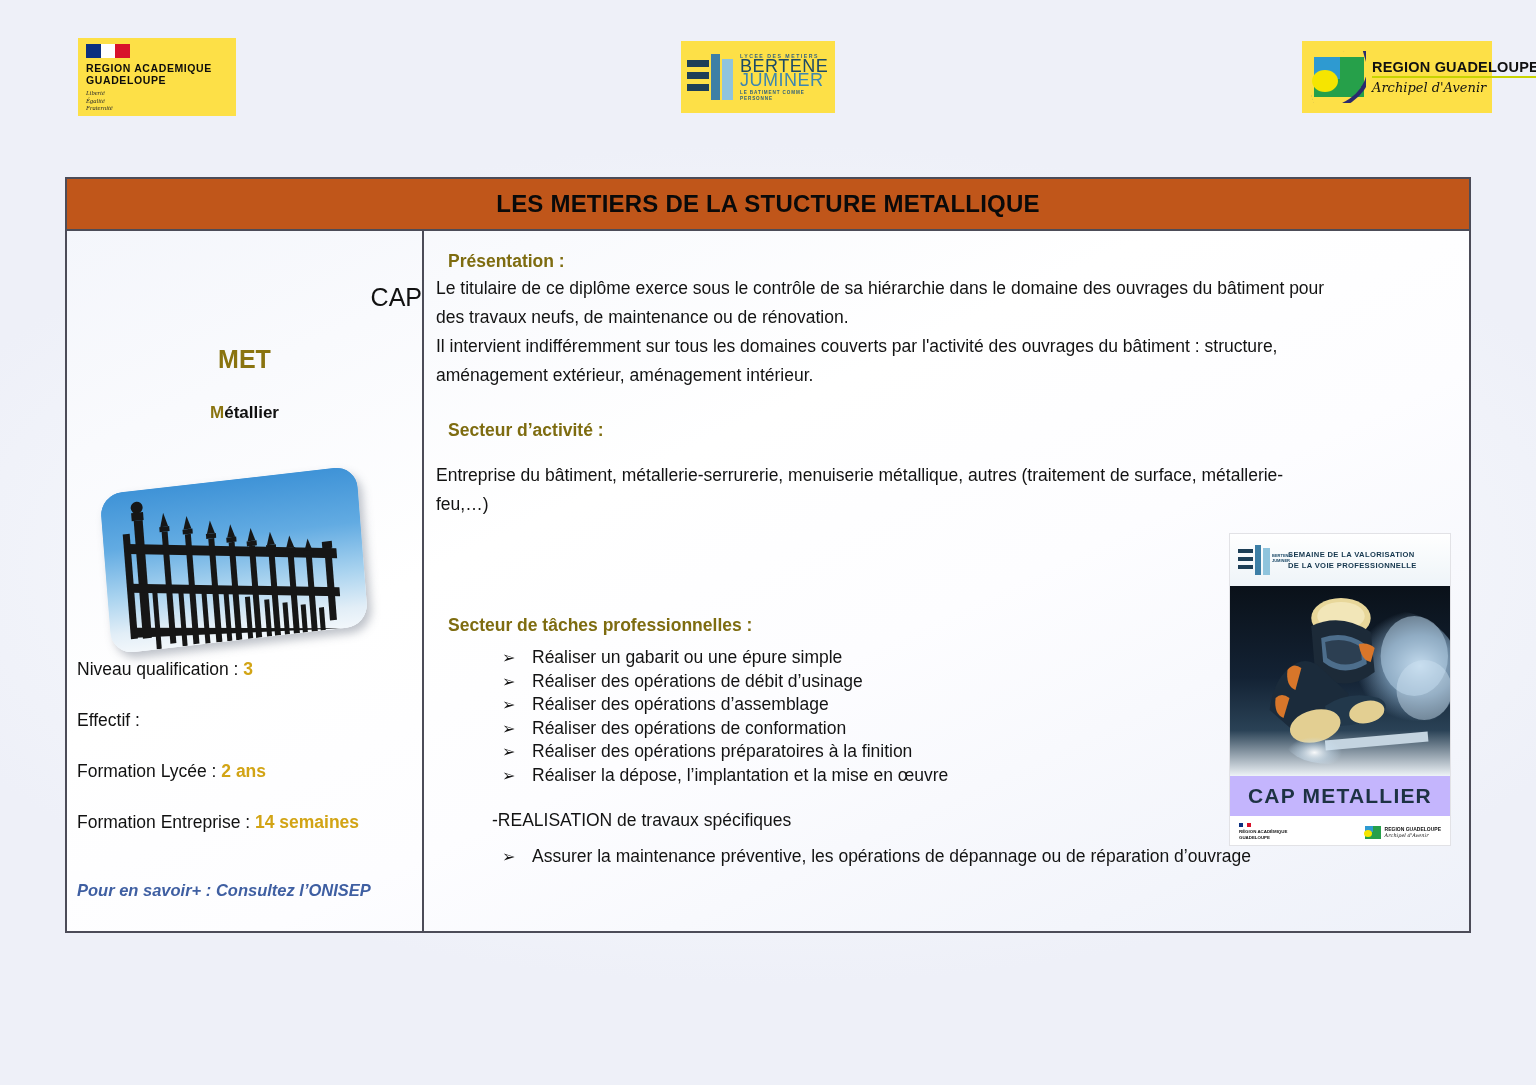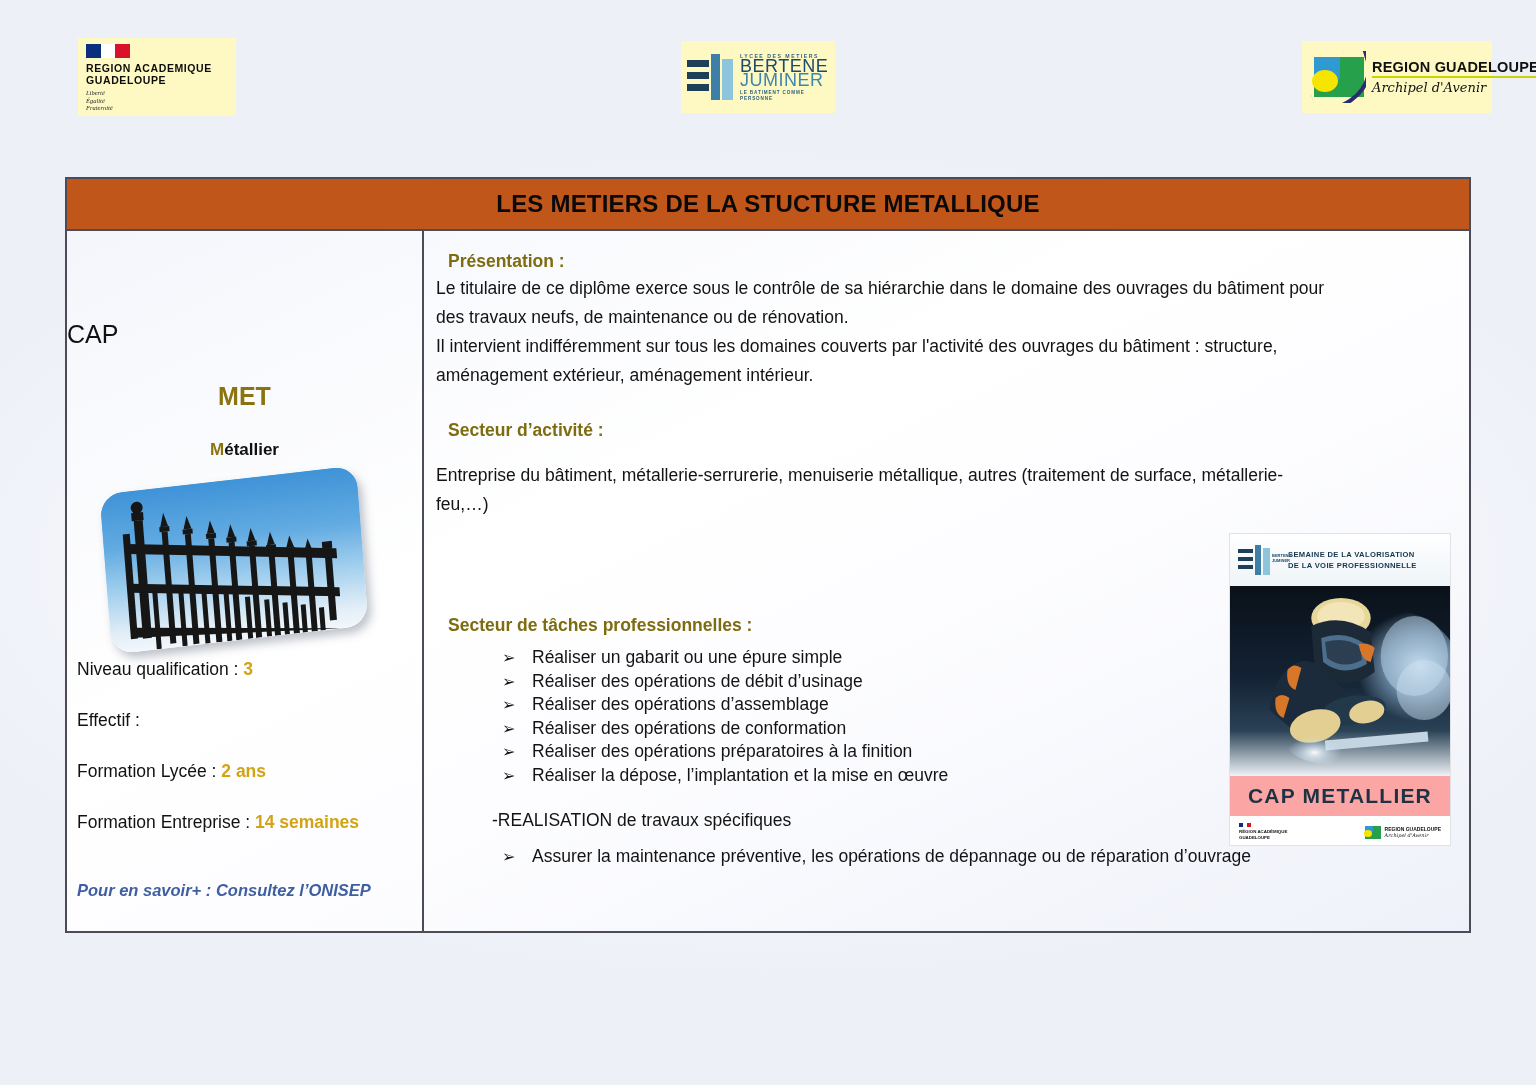--- a/index.html
+++ b/index.html
@@ -18,21 +18,21 @@
   }
 
   
   .header-band {
     position: absolute;
     left: 0; top: 0;
     width: 1536px; height: 160px;
   }
   .logo-box {
     position: absolute;
-    background: #fef9c3;
+    background: #fde047;
     box-sizing: border-box;
   }
 
   
   #logo-academie {
     left: 78px; top: 38px;
     width: 158px; height: 78px;
     padding: 6px 0 0 8px;
   }
   .fr-flag {
@@ -158,24 +158,24 @@
   
   .left-col {
     width: 357px;
     flex: 0 0 357px;
     border-right: 2px solid #4c4c58;
     box-sizing: border-box;
     position: relative;
     padding: 0;
   }
   .lc-cap {
-    text-align: left;
+    text-align: right;
     font-size: 25px;
     color: #111;
-    margin-top: 89px;
+    margin-top: 52px;
   }
   .lc-met {
     text-align: center;
     font-size: 25px;
     font-weight: bold;
     color: #8a7410;
     margin-top: 33px;
   }
   .lc-label {
     text-align: center;
@@ -316,21 +316,21 @@
     line-height: 11px;
   }
   .poster-photo {
     height: 190px;
     position: relative;
     overflow: hidden;
     background: linear-gradient(to bottom, #0b1420 0%, #12202e 45%, #1a2c3c 75%, #eef3f7 100%);
   }
   .poster-caption {
     height: 40px;
-    background: #fca5a5;
+    background: #c4b5fd;
     display: flex;
     align-items: center;
     justify-content: center;
   }
   .poster-caption span {
     font-size: 21px;
     font-weight: bold;
     letter-spacing: 1.2px;
     color: #1d3243;
   }

